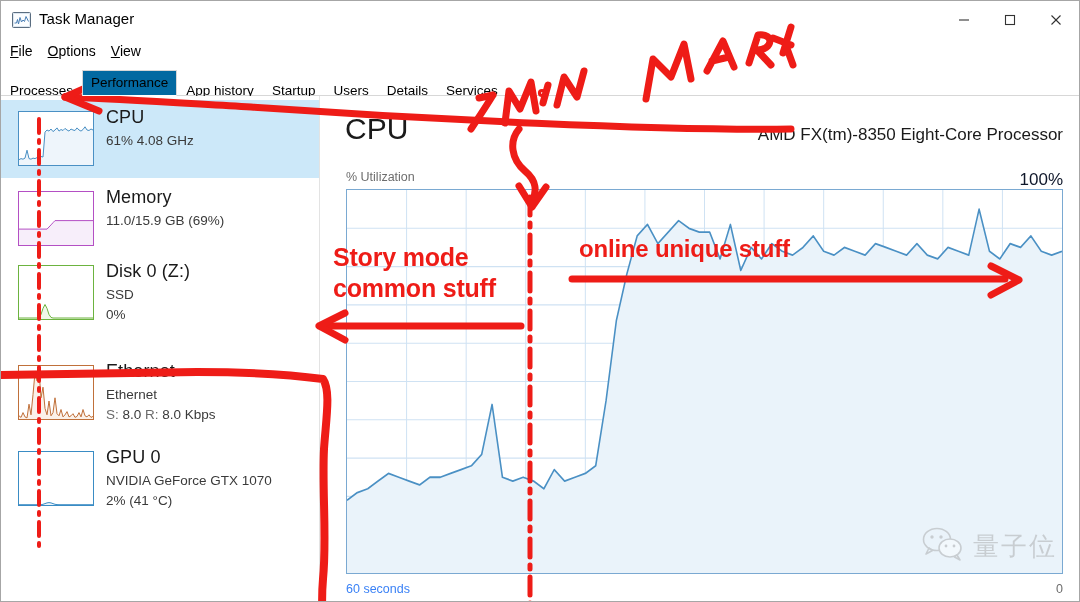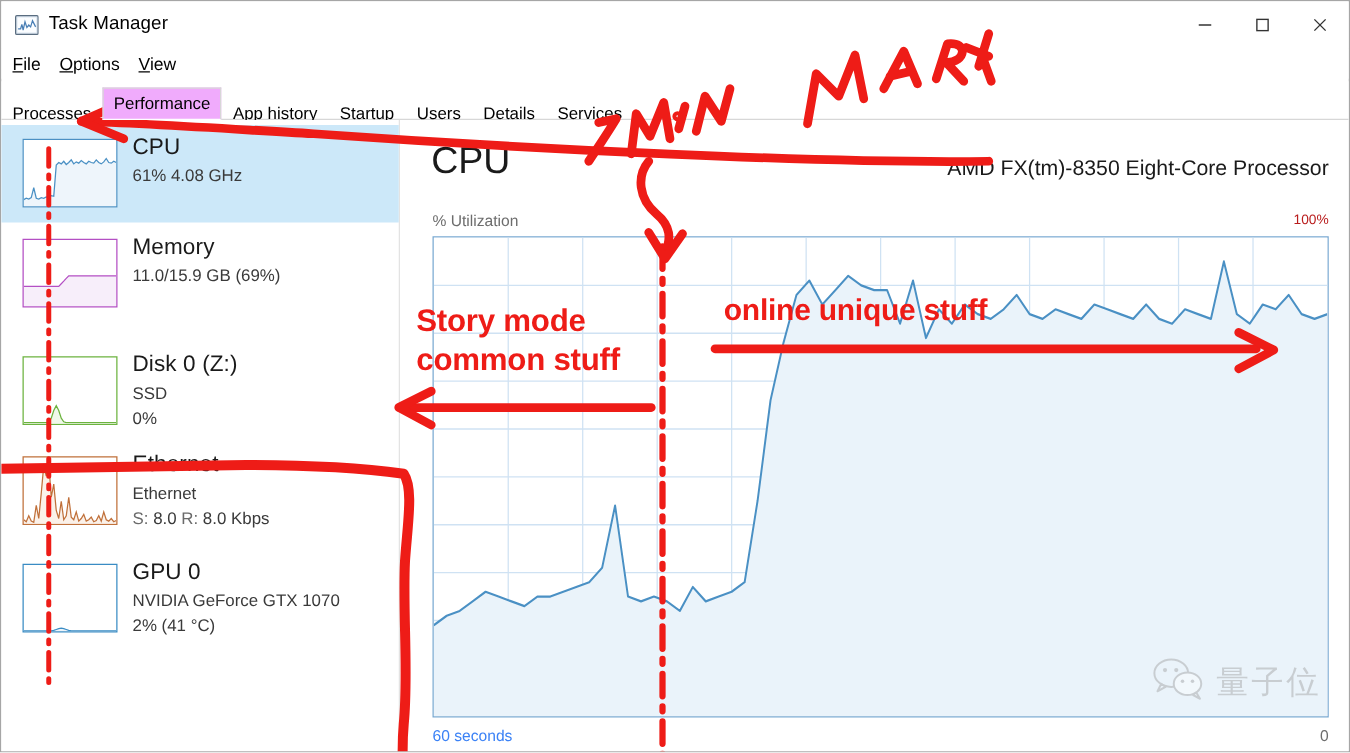--- a/index.html
+++ b/index.html
@@ -54,21 +54,21 @@
   .tabs{position:absolute;left:0;top:0;display:flex;align-items:flex-end;height:30px;}
   .tab{
     font-size:13.5px;color:#000;
     padding:4px 8px 5px 8px;
     height:21px;box-sizing:border-box;
     line-height:16px;white-space:nowrap;
     border:1px solid transparent;
     position:relative;top:4px;
   }
   .tab.active{
-    background:#f0abfc;
+    background:#0369a1;
     border:1px solid #d7d7d7;
     border-bottom:1px solid #ffffff;
     height:26px;top:1px;
     z-index:3;
   }
   
   .sidebar{
     position:absolute;left:0;top:95px;width:318px;bottom:0;
     background:#ffffff;
     border-right:1px solid #e3e3e3;
@@ -99,21 +99,21 @@
   .cpu-head{
     position:absolute;left:25px;top:16px;font-size:30px;color:#1a1a1a;line-height:34px;
   }
   .cpu-model{
     position:absolute;right:16px;top:29px;font-size:17px;color:#1a1a1a;
   }
   .axis-top-left{
     position:absolute;left:26px;top:74px;font-size:12.5px;color:#6d6d6d;
   }
   .axis-top-right{
-    position:absolute;right:16px;top:74px;font-size:11px;color:#b91c1c;margin-left:44px;
+    position:absolute;right:16px;top:74px;font-size:17px;color:#0f172a;margin-left:44px;
   }
   .axis-bot-left{
     position:absolute;left:26px;bottom:5px;font-size:12.5px;color:#3b82f6;
   }
   .axis-bot-right{
     position:absolute;right:16px;bottom:5px;font-size:12.5px;color:#6d6d6d;
   }
   .graphbox{
     position:absolute;left:26px;top:93px;right:16px;bottom:27px;
     border:1px solid #7aa9d2;
@@ -208,21 +208,21 @@
         <div class="res-sub" style="top: 32px;">61%  4.08 GHz</div>
       </div>
       <div class="res-item" style="top: 84px; height: 78px;">
         <div class="thumb" style="border-color: rgb(180, 79, 196);"><svg width="74" height="53" viewBox="0 0 74 53" preserveAspectRatio="none">
             <path d="M0,53 L0.0,37.1 L2.0,37.1 L4.0,37.1 L6.0,37.1 L8.0,37.1 L10.0,37.1 L12.0,37.1 L14.0,37.1 L16.0,37.1 L18.0,37.1 L20.0,37.1 L22.0,37.1 L24.0,37.1 L26.0,37.1 L28.0,37.1 L30.0,35.0 L32.0,32.9 L34.0,30.7 L36.0,28.6 L38.0,28.6 L40.0,28.6 L42.0,28.6 L44.0,28.6 L46.0,28.6 L48.0,28.6 L50.0,28.6 L52.0,28.6 L54.0,28.6 L56.0,28.6 L58.0,28.6 L60.0,28.6 L62.0,28.6 L64.0,28.6 L66.0,28.6 L68.0,28.6 L70.0,28.6 L72.0,28.6 L74.0,28.6 L74,53 Z" fill="#f7eefa"></path>
             <path d="M0.0,37.1 L2.0,37.1 L4.0,37.1 L6.0,37.1 L8.0,37.1 L10.0,37.1 L12.0,37.1 L14.0,37.1 L16.0,37.1 L18.0,37.1 L20.0,37.1 L22.0,37.1 L24.0,37.1 L26.0,37.1 L28.0,37.1 L30.0,35.0 L32.0,32.9 L34.0,30.7 L36.0,28.6 L38.0,28.6 L40.0,28.6 L42.0,28.6 L44.0,28.6 L46.0,28.6 L48.0,28.6 L50.0,28.6 L52.0,28.6 L54.0,28.6 L56.0,28.6 L58.0,28.6 L60.0,28.6 L62.0,28.6 L64.0,28.6 L66.0,28.6 L68.0,28.6 L70.0,28.6 L72.0,28.6 L74.0,28.6 " fill="none" stroke="#b44fc4" stroke-width="1"></path>
           </svg></div>
         <div class="res-name">Memory</div>
         <div class="res-sub" style="top: 32px;">11.0/15.9 GB (69%)</div>
       </div>
-      <div class="res-item" style="top: 178px; height: 92px;">
+      <div class="res-item" style="top: 158px; height: 92px;">
         <div class="thumb" style="border-color: rgb(108, 179, 63);"><svg width="74" height="53" viewBox="0 0 74 53" preserveAspectRatio="none">
             <path d="M0,53 L0.0,52.0 L2.0,52.0 L4.0,52.0 L6.0,52.0 L8.0,52.0 L10.0,52.0 L12.0,52.0 L14.0,52.0 L16.0,52.0 L18.0,52.0 L20.0,52.0 L22.0,48.5 L24.0,42.4 L26.0,38.5 L28.0,42.4 L30.0,48.5 L32.0,51.4 L34.0,52.0 L36.0,52.0 L38.0,52.0 L40.0,52.0 L42.0,52.0 L44.0,52.0 L46.0,52.0 L48.0,52.0 L50.0,52.0 L52.0,52.0 L54.0,52.0 L56.0,52.0 L58.0,52.0 L60.0,52.0 L62.0,52.0 L64.0,52.0 L66.0,52.0 L68.0,52.0 L70.0,52.0 L72.0,52.0 L74.0,52.0 L74,53 Z" fill="#f0f8ea"></path>
             <path d="M0.0,52.0 L2.0,52.0 L4.0,52.0 L6.0,52.0 L8.0,52.0 L10.0,52.0 L12.0,52.0 L14.0,52.0 L16.0,52.0 L18.0,52.0 L20.0,52.0 L22.0,48.5 L24.0,42.4 L26.0,38.5 L28.0,42.4 L30.0,48.5 L32.0,51.4 L34.0,52.0 L36.0,52.0 L38.0,52.0 L40.0,52.0 L42.0,52.0 L44.0,52.0 L46.0,52.0 L48.0,52.0 L50.0,52.0 L52.0,52.0 L54.0,52.0 L56.0,52.0 L58.0,52.0 L60.0,52.0 L62.0,52.0 L64.0,52.0 L66.0,52.0 L68.0,52.0 L70.0,52.0 L72.0,52.0 L74.0,52.0 " fill="none" stroke="#6cb33f" stroke-width="1"></path>
           </svg></div>
         <div class="res-name">Disk 0 (Z:)</div>
         <div class="res-sub" style="top: 32px;">SSD</div>
         <div class="res-sub" style="top: 52px;">0%</div>
       </div>
       <div class="res-item" style="top: 258px; height: 92px;">
         <div class="thumb" style="border-color: rgb(192, 112, 58);"><svg width="74" height="53" viewBox="0 0 74 53" preserveAspectRatio="none">

